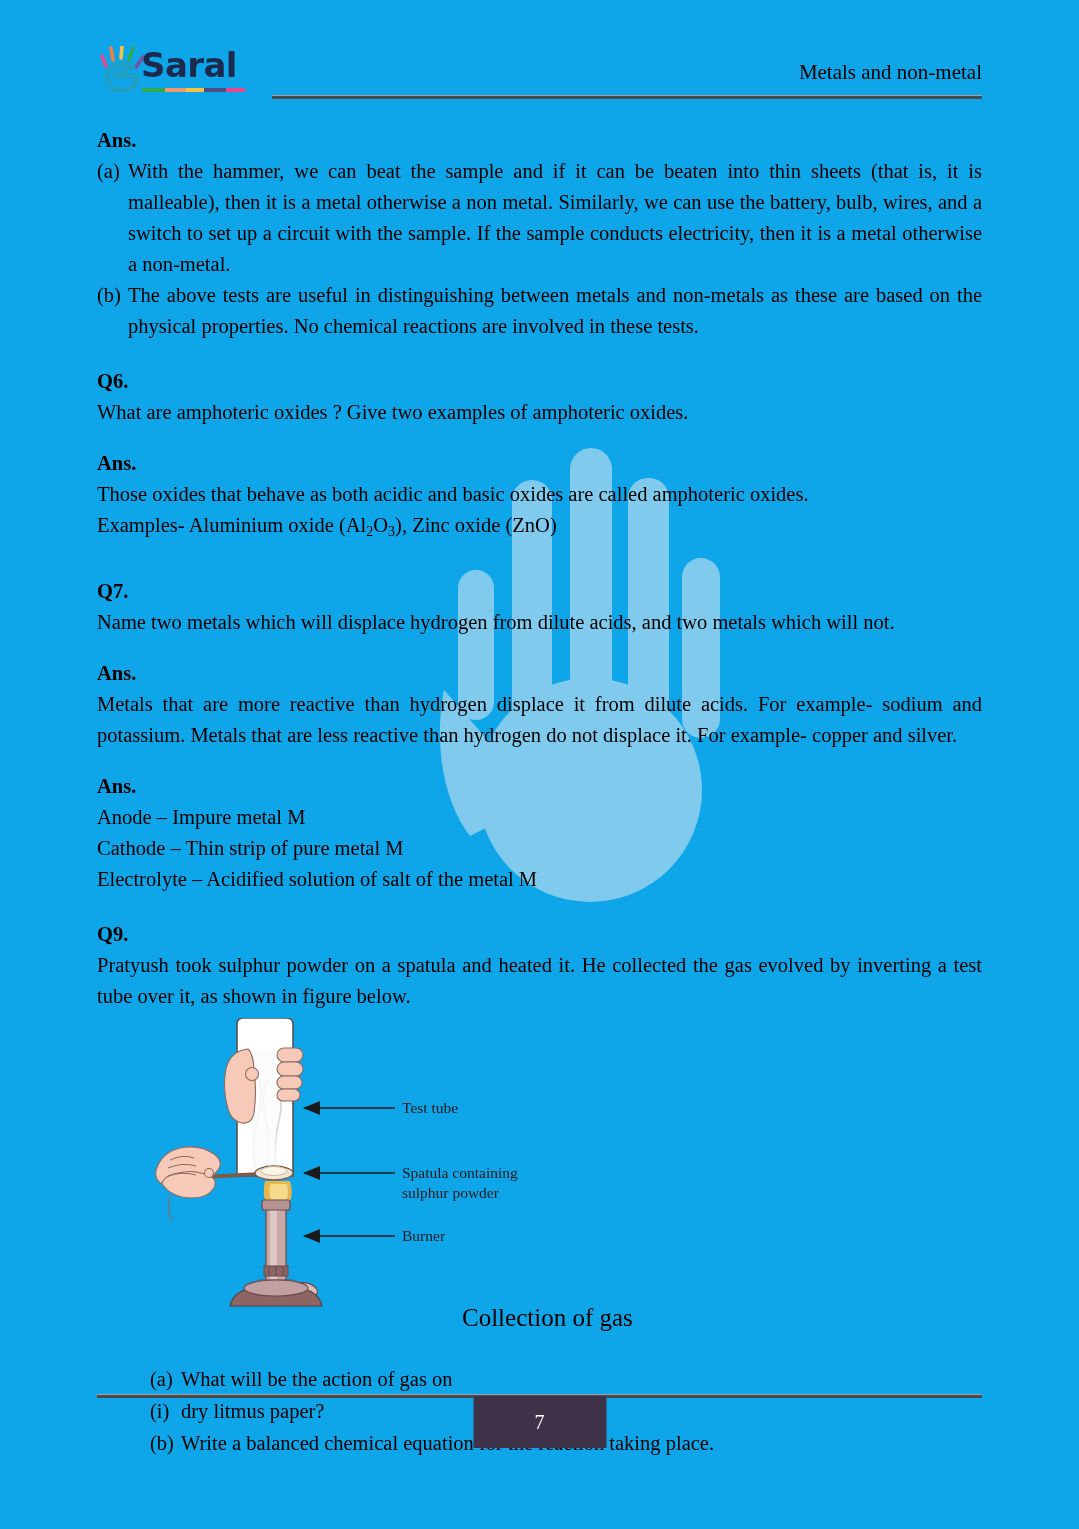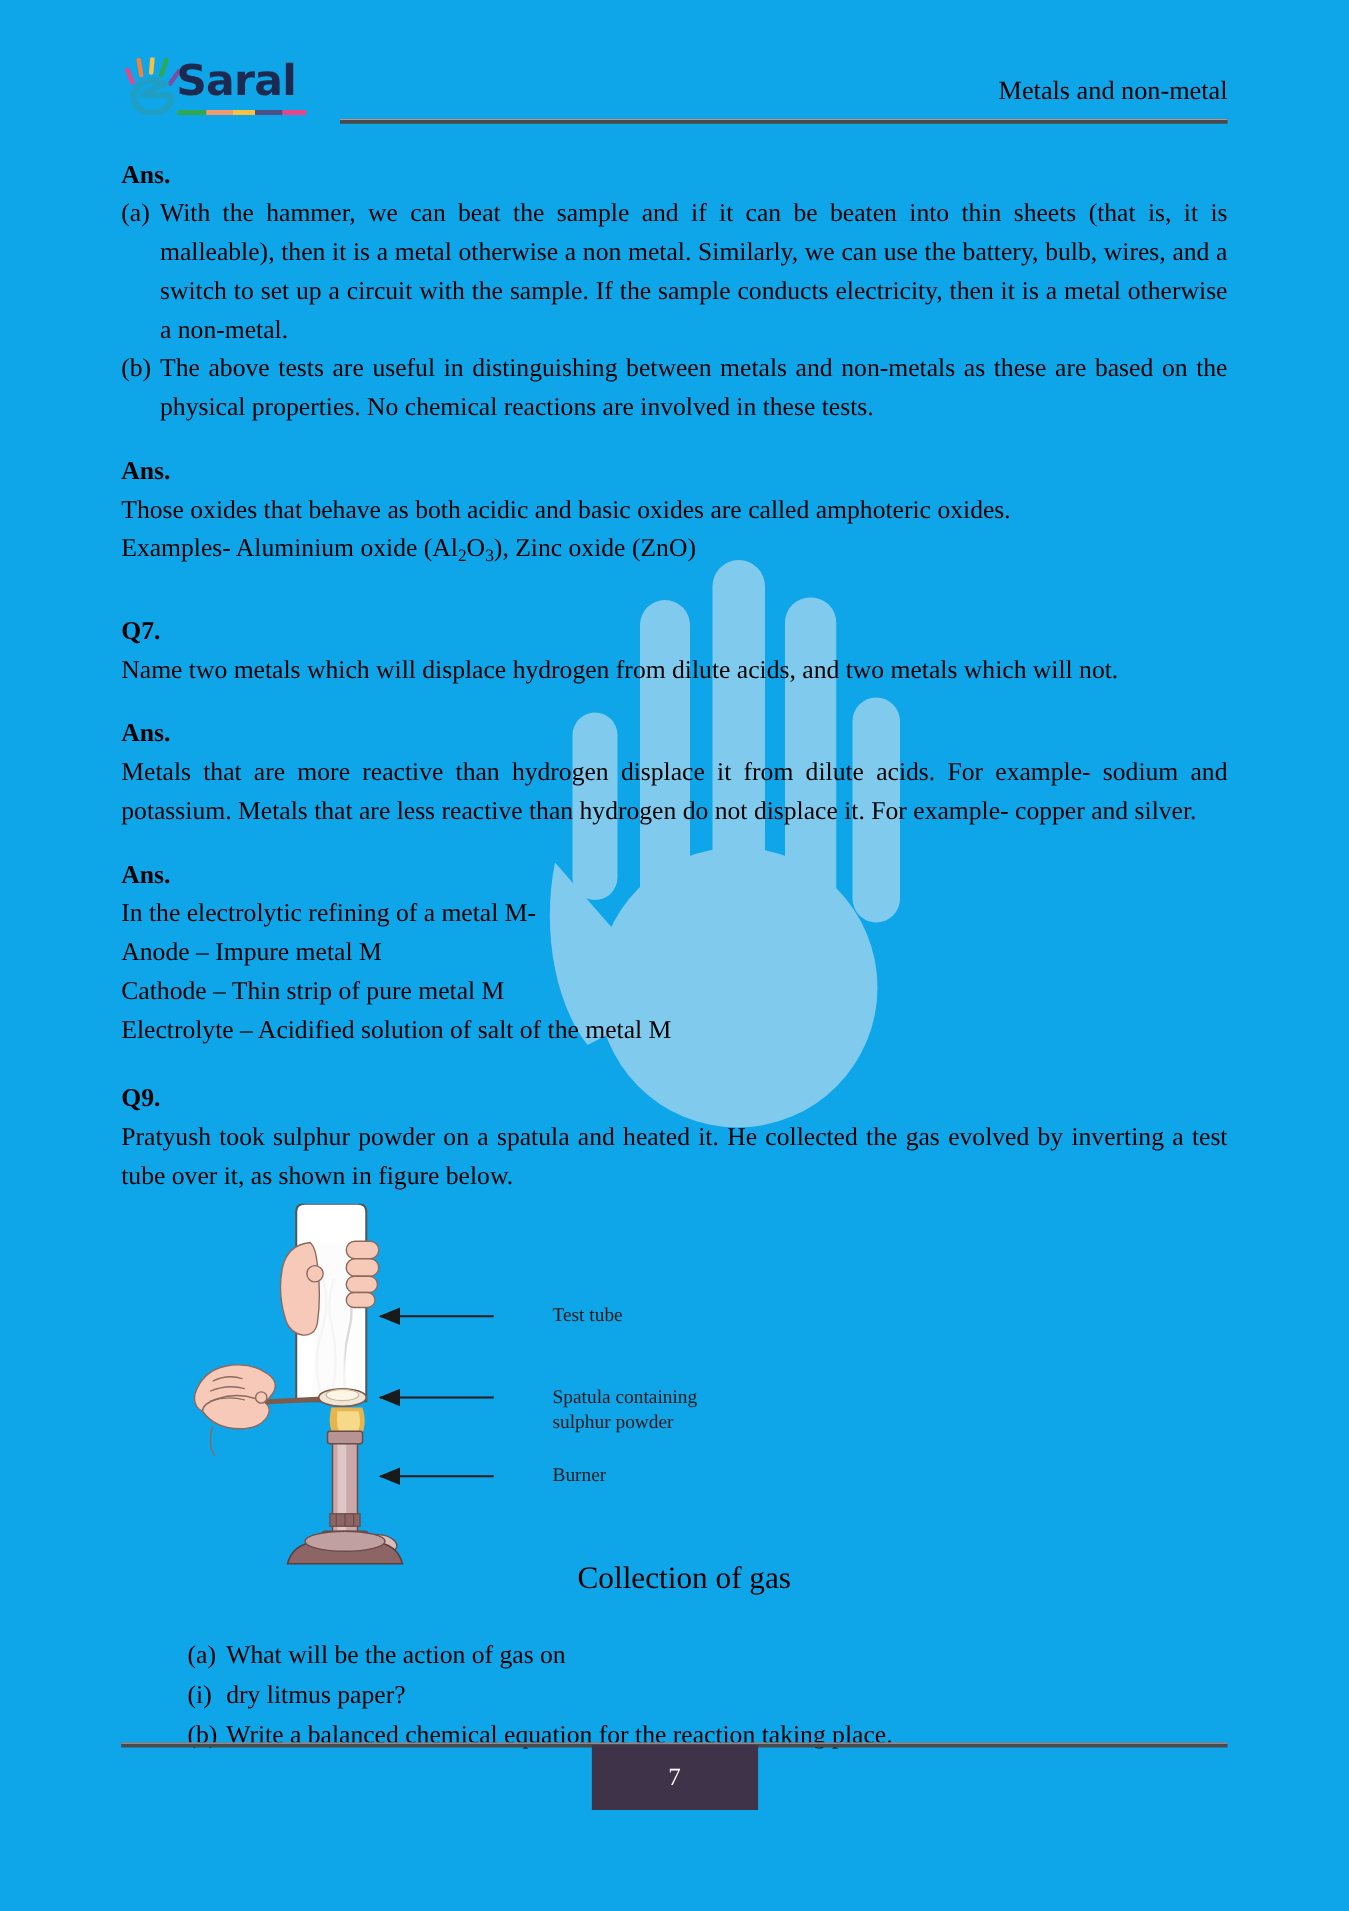--- a/index.html
+++ b/index.html
@@ -163,21 +163,20 @@
     font-size: 25px;
     white-space: nowrap;
   }
   .fig-label {
     position: absolute;
     font-family: "Liberation Serif", serif;
     font-size: 15.5px;
     line-height: 19px;
     color: #1a1a1a;
     white-space: nowrap;
-    margin-left: 40px;
   }
 
   
   .tail {
     margin-top: 46px;
     margin-left: 53px;
   }
   .tail .sub { margin-bottom: 1px; }
 
   
@@ -266,20 +265,26 @@
           <div class="sub-label">(a)</div>
           <div class="sub-text">With the hammer, we can beat the sample and if it can be beaten into thin sheets (that is, it is malleable), then it is a metal otherwise a non metal. Similarly, we can use the battery, bulb, wires, and a switch to set up a circuit with the sample. If the sample conducts electricity, then it is a metal otherwise a non-metal.</div>
         </div>
         <div class="sub">
           <div class="sub-label">(b)</div>
           <div class="sub-text">The above tests are useful in distinguishing between metals and non-metals as these are based on the physical properties. No chemical reactions are involved in these tests.</div>
         </div>
       </div>
     </div>
 
+    <div class="block" style="margin-top:24px">
+      <div class="tag">Q6.</div>
+      <div class="body-col">
+        <div class="para nojust">What are amphoteric oxides ? Give two examples of amphoteric oxides.</div>
+      </div>
+    </div>
 
     <div class="block" style="margin-top:20px">
       <div class="tag ans">Ans.</div>
       <div class="body-col">
         <div class="para nojust">Those oxides that behave as both acidic and basic oxides are called amphoteric oxides.</div>
         <div class="line"><span>Examples- Aluminium oxide (Al</span><sub>2</sub><span>O</span><sub>3</sub><span>), Zinc oxide (ZnO)</span></div>
       </div>
     </div>
 
     <div class="block" style="margin-top:29px">
@@ -293,21 +298,20 @@
       <div class="tag ans">Ans.</div>
       <div class="body-col">
         <div class="para">Metals that are more reactive than hydrogen displace it from dilute acids. For example- sodium and potassium. Metals that are less reactive than hydrogen do not displace it. For example- copper and silver.</div>
       </div>
     </div>
 
 
     <div class="block" style="margin-top:20px">
       <div class="tag ans">Ans.</div>
       <div class="body-col">
-        <div class="line">In the electrolytic refining of a metal M-</div>
         <div class="line">Anode – Impure metal M</div>
         <div class="line">Cathode – Thin strip of pure metal M</div>
         <div class="line">Electrolyte – Acidified solution of salt of the metal M</div>
       </div>
     </div>
 
     <div class="block" style="margin-top:24px">
       <div class="tag">Q9.</div>
       <div class="body-col">
         <div class="para">Pratyush took sulphur powder on a spatula and heated it. He collected the gas evolved by inverting a test tube over it, as shown in figure below.</div>

